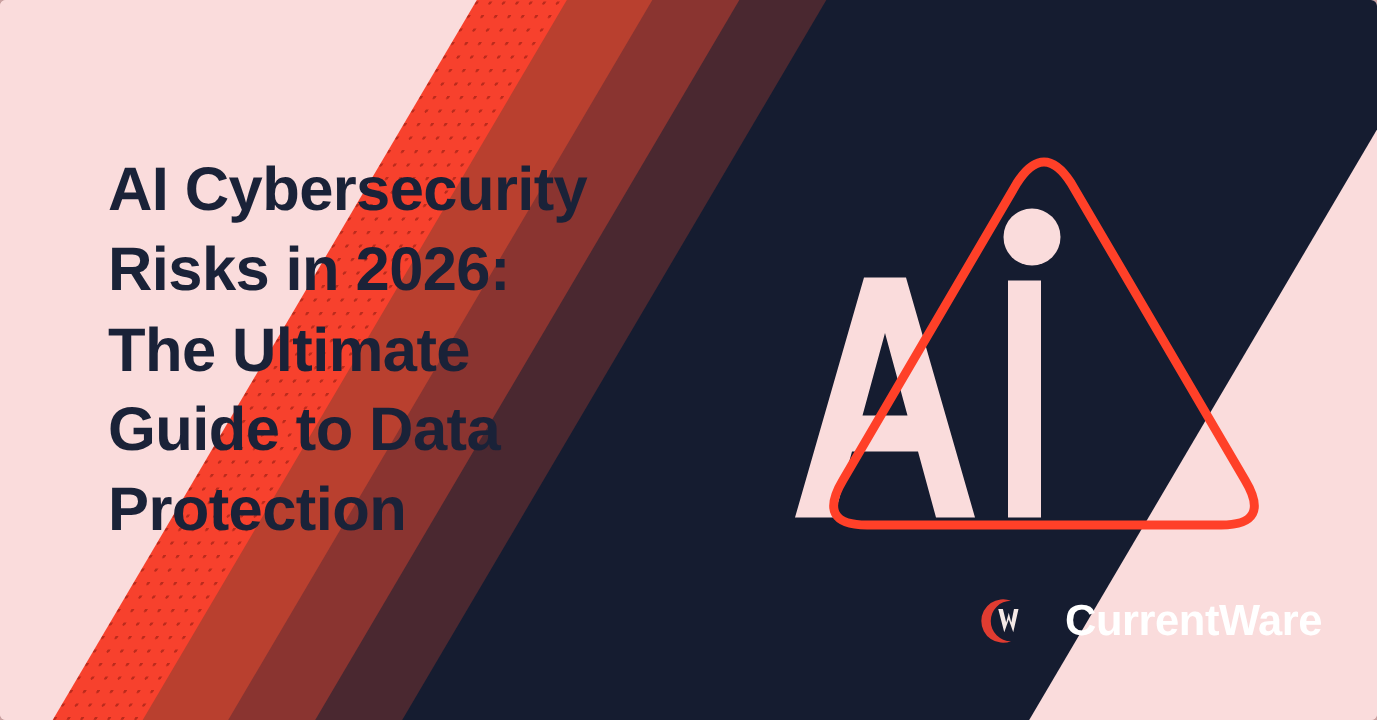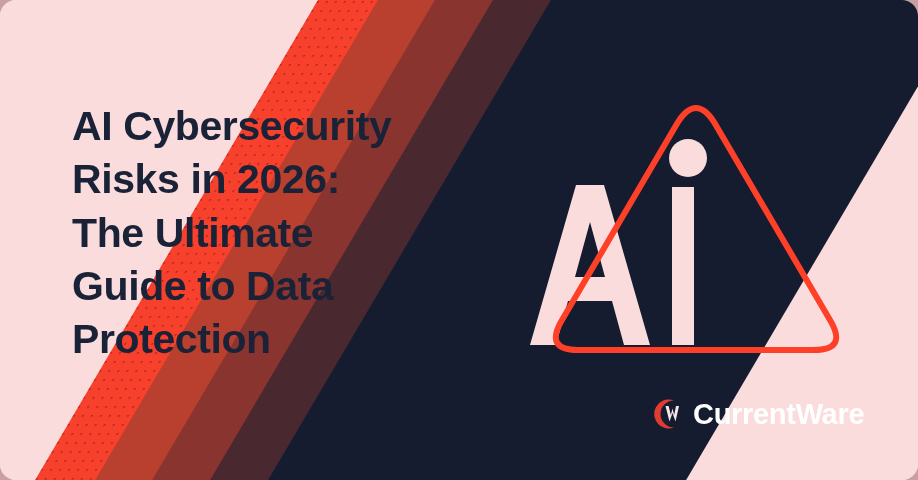--- a/index.html
+++ b/index.html
@@ -11,21 +11,21 @@
     width: 918px;
     height: 480px;
     overflow: hidden;
     font-family: "Liberation Sans", sans-serif;
   }
 
   #banner {
     position: relative;
     width: 918px;
     height: 480px;
-    border-radius: 16px;
+    border-radius: 4px;
     overflow: hidden;
     background: #fadcdc;
   }
 
   
   .bg-base {
     position: absolute;
     inset: 0;
     background: #fadcdc;
   }
@@ -78,21 +78,21 @@
   }
   .ai-graphic svg { display: block; }
 
   
   .logo {
     position: absolute;
     left: 648px;
     top: 396px;
     display: flex;
     align-items: center;
-    gap: 9px;
+    gap: 26px;
   }
   .logo-mark { width: 36px; height: 36px; flex: 0 0 36px; }
   .logo-text {
     color: #ffffff;
     font-size: 29px;
     font-weight: bold;
     letter-spacing: -0.3px;
     line-height: 1;
     white-space: nowrap;
   }

